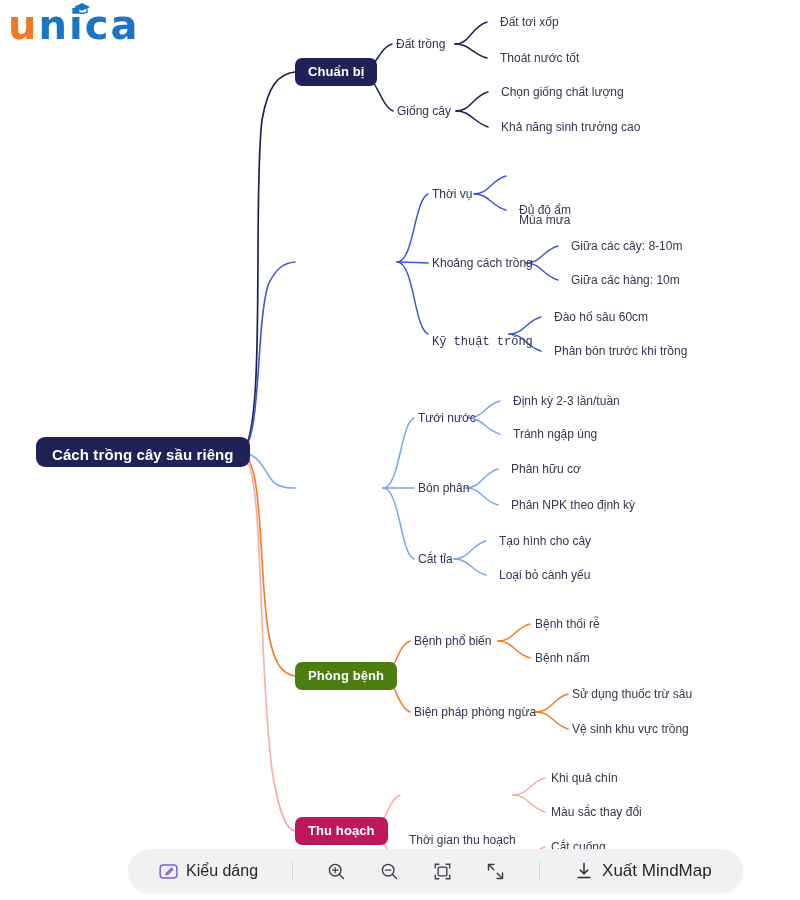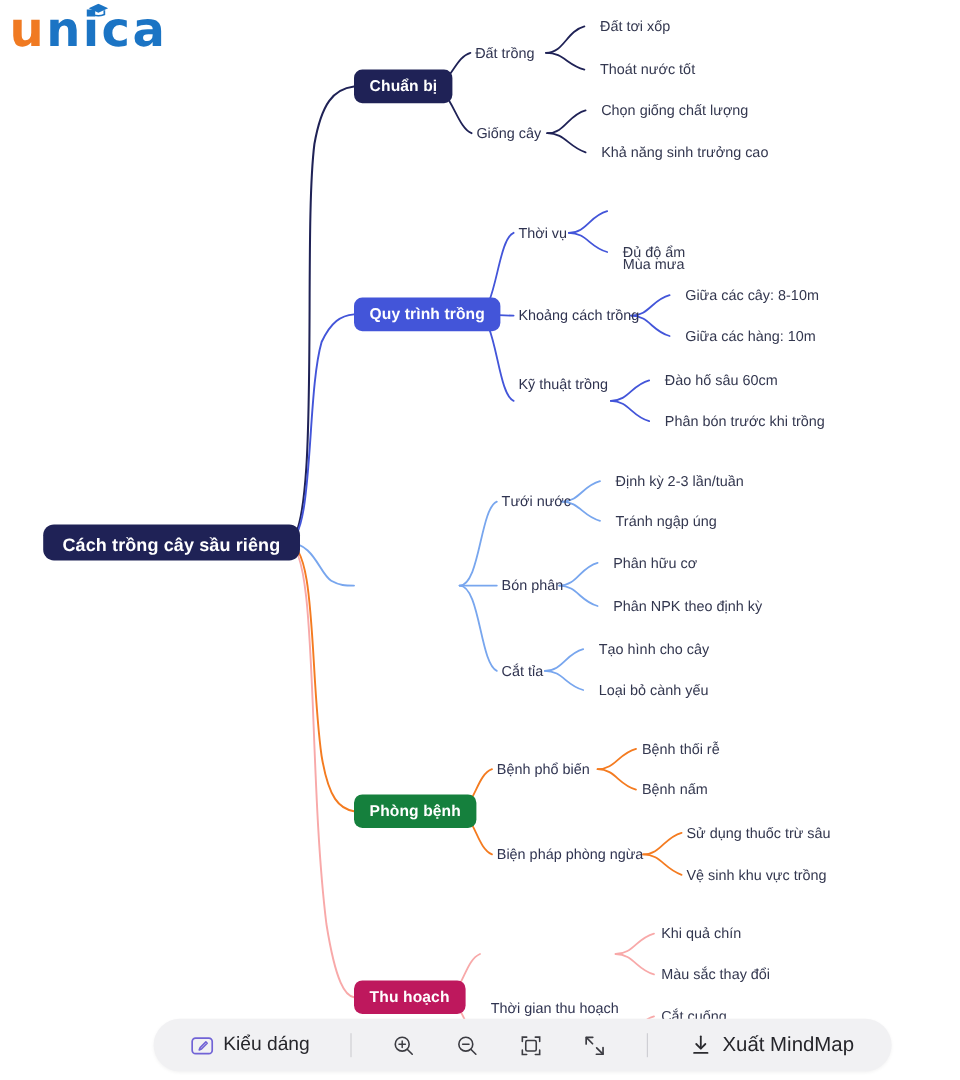--- a/index.html
+++ b/index.html
@@ -207,42 +207,41 @@
   <div class="node root-node" style="left:36px; top:452px;">Cách trồng cây sầu riêng</div>
 
   <div class="node main-node" style="left:295px; top:72px; background:#1f2256;">Chuẩn bị</div>
   <div class="node sub-node" style="left:396px; top:44px;">Đất trồng</div>
   <div class="node leaf-node" style="left:500px; top:22px;">Đất tơi xốp</div>
   <div class="node leaf-node" style="left:500px; top:58px;">Thoát nước tốt</div>
   <div class="node sub-node" style="left:397px; top:111px;">Giống cây</div>
   <div class="node leaf-node" style="left:501px; top:92px;">Chọn giống chất lượng</div>
   <div class="node leaf-node" style="left:501px; top:127px;">Khả năng sinh trưởng cao</div>
 
-  <div class="node main-node" style="left:295px; top:262px; background:#4355d9;">Quy trình trồng</div>
   <div class="node sub-node" style="left:432px; top:194px;">Thời vụ</div>
   <div class="node leaf-node" style="left:519px; top:176px;margin-top:44px;">Mùa mưa</div>
   <div class="node leaf-node" style="left:519px; top:210px;">Đủ độ ẩm</div>
   <div class="node sub-node" style="left:432px; top:263px;">Khoảng cách trồng</div>
   <div class="node leaf-node" style="left:571px; top:246px;">Giữa các cây: 8-10m</div>
   <div class="node leaf-node" style="left:571px; top:280px;">Giữa các hàng: 10m</div>
-  <div class="node sub-node" style="left:432px; top:320px;">Kỹ thuật trồng</div>
+  <div class="node sub-node" style="left:432px; top:342px;font-family:Liberation Mono, monospace;">Kỹ thuật trồng</div>
   <div class="node leaf-node" style="left:554px; top:317px;">Đào hố sâu 60cm</div>
   <div class="node leaf-node" style="left:554px; top:351px;">Phân bón trước khi trồng</div>
 
   <div class="node sub-node" style="left:418px; top:418px;">Tưới nước</div>
   <div class="node leaf-node" style="left:513px; top:401px;">Định kỳ 2-3 lần/tuần</div>
   <div class="node leaf-node" style="left:513px; top:434px;">Tránh ngập úng</div>
   <div class="node sub-node" style="left:418px; top:488px;">Bón phân</div>
   <div class="node leaf-node" style="left:511px; top:469px;">Phân hữu cơ</div>
   <div class="node leaf-node" style="left:511px; top:505px;">Phân NPK theo định kỳ</div>
   <div class="node sub-node" style="left:418px; top:559px;">Cắt tỉa</div>
   <div class="node leaf-node" style="left:499px; top:541px;">Tạo hình cho cây</div>
   <div class="node leaf-node" style="left:499px; top:575px;">Loại bỏ cành yếu</div>
 
-  <div class="node main-node" style="left:295px; top:676px; background:#15803d;">Phòng bệnh</div>
+  <div class="node main-node" style="left:295px; top:676px; background:#4d7c0f;">Phòng bệnh</div>
   <div class="node sub-node" style="left:414px; top:641px;">Bệnh phổ biến</div>
   <div class="node leaf-node" style="left:535px; top:624px;">Bệnh thối rễ</div>
   <div class="node leaf-node" style="left:535px; top:658px;">Bệnh nấm</div>
   <div class="node sub-node" style="left:414px; top:712px;">Biện pháp phòng ngừa</div>
   <div class="node leaf-node" style="left:572px; top:694px;">Sử dụng thuốc trừ sâu</div>
   <div class="node leaf-node" style="left:572px; top:729px;">Vệ sinh khu vực trồng</div>
 
   <div class="node main-node" style="left:295px; top:831px; background:#be185d;">Thu hoạch</div>
   <div class="node sub-node" style="left:409px; top:840px;">Thời gian thu hoạch</div>
   <div class="node leaf-node" style="left:551px; top:778px;">Khi quả chín</div>

